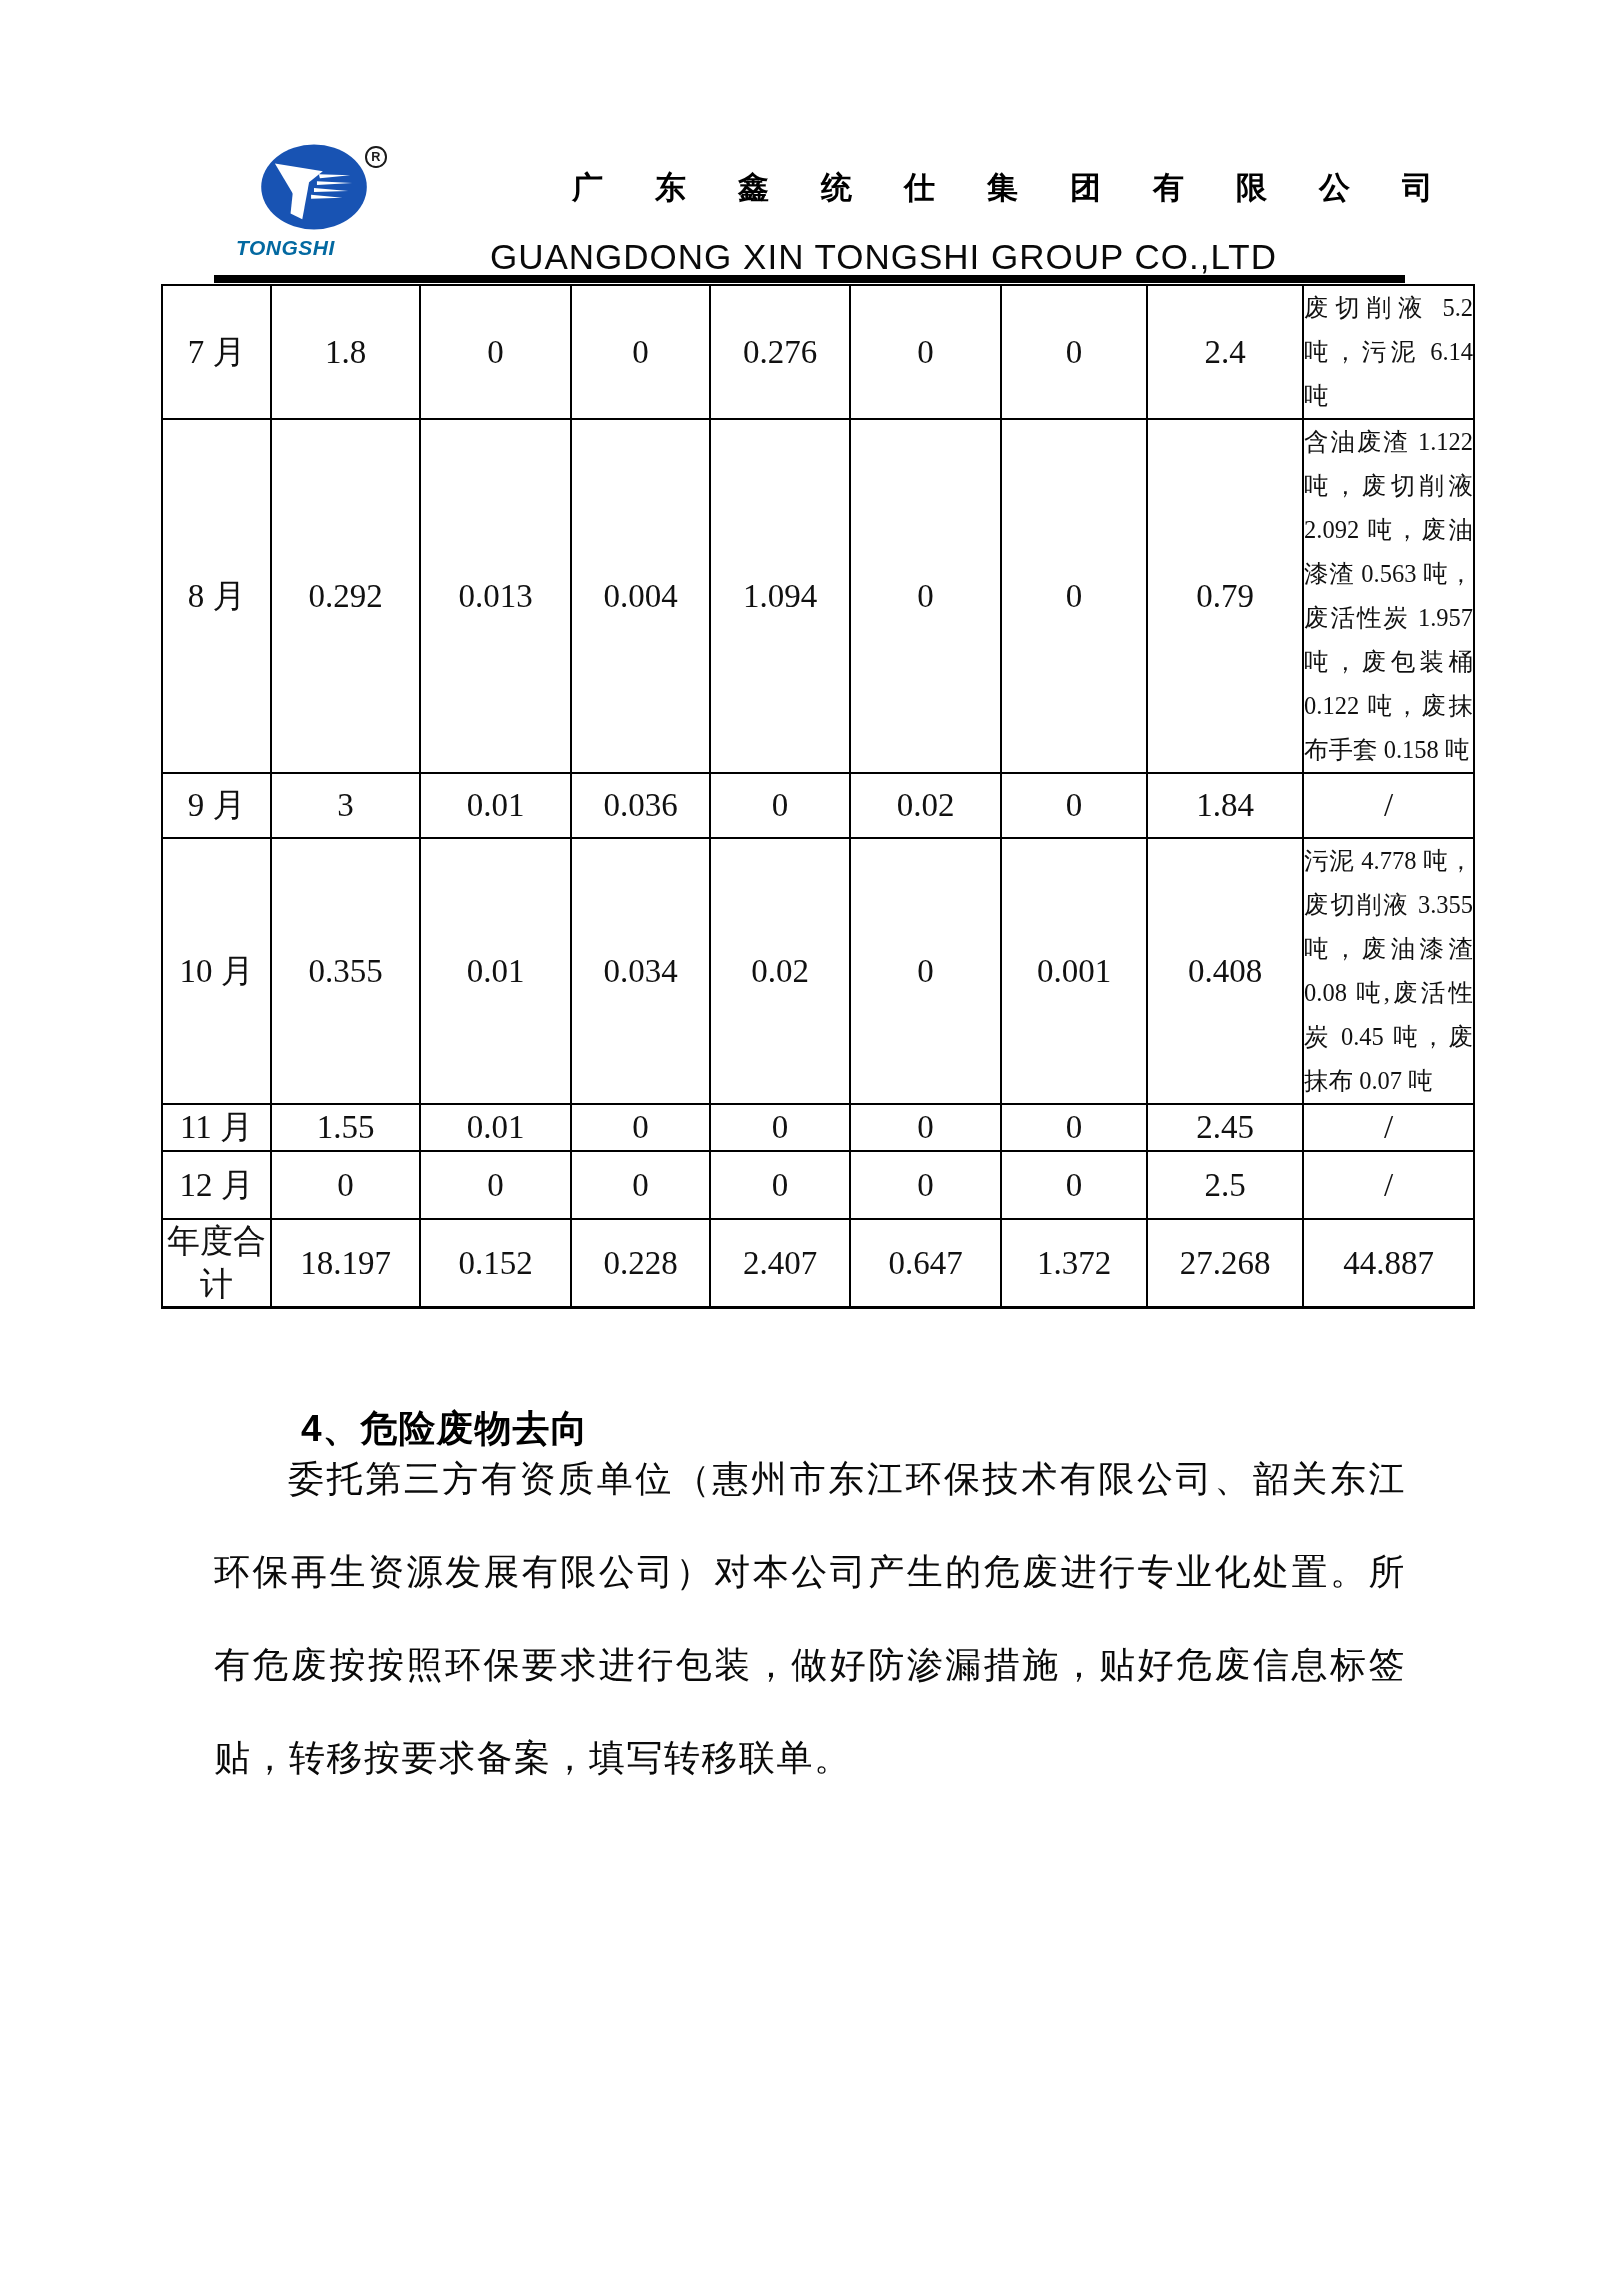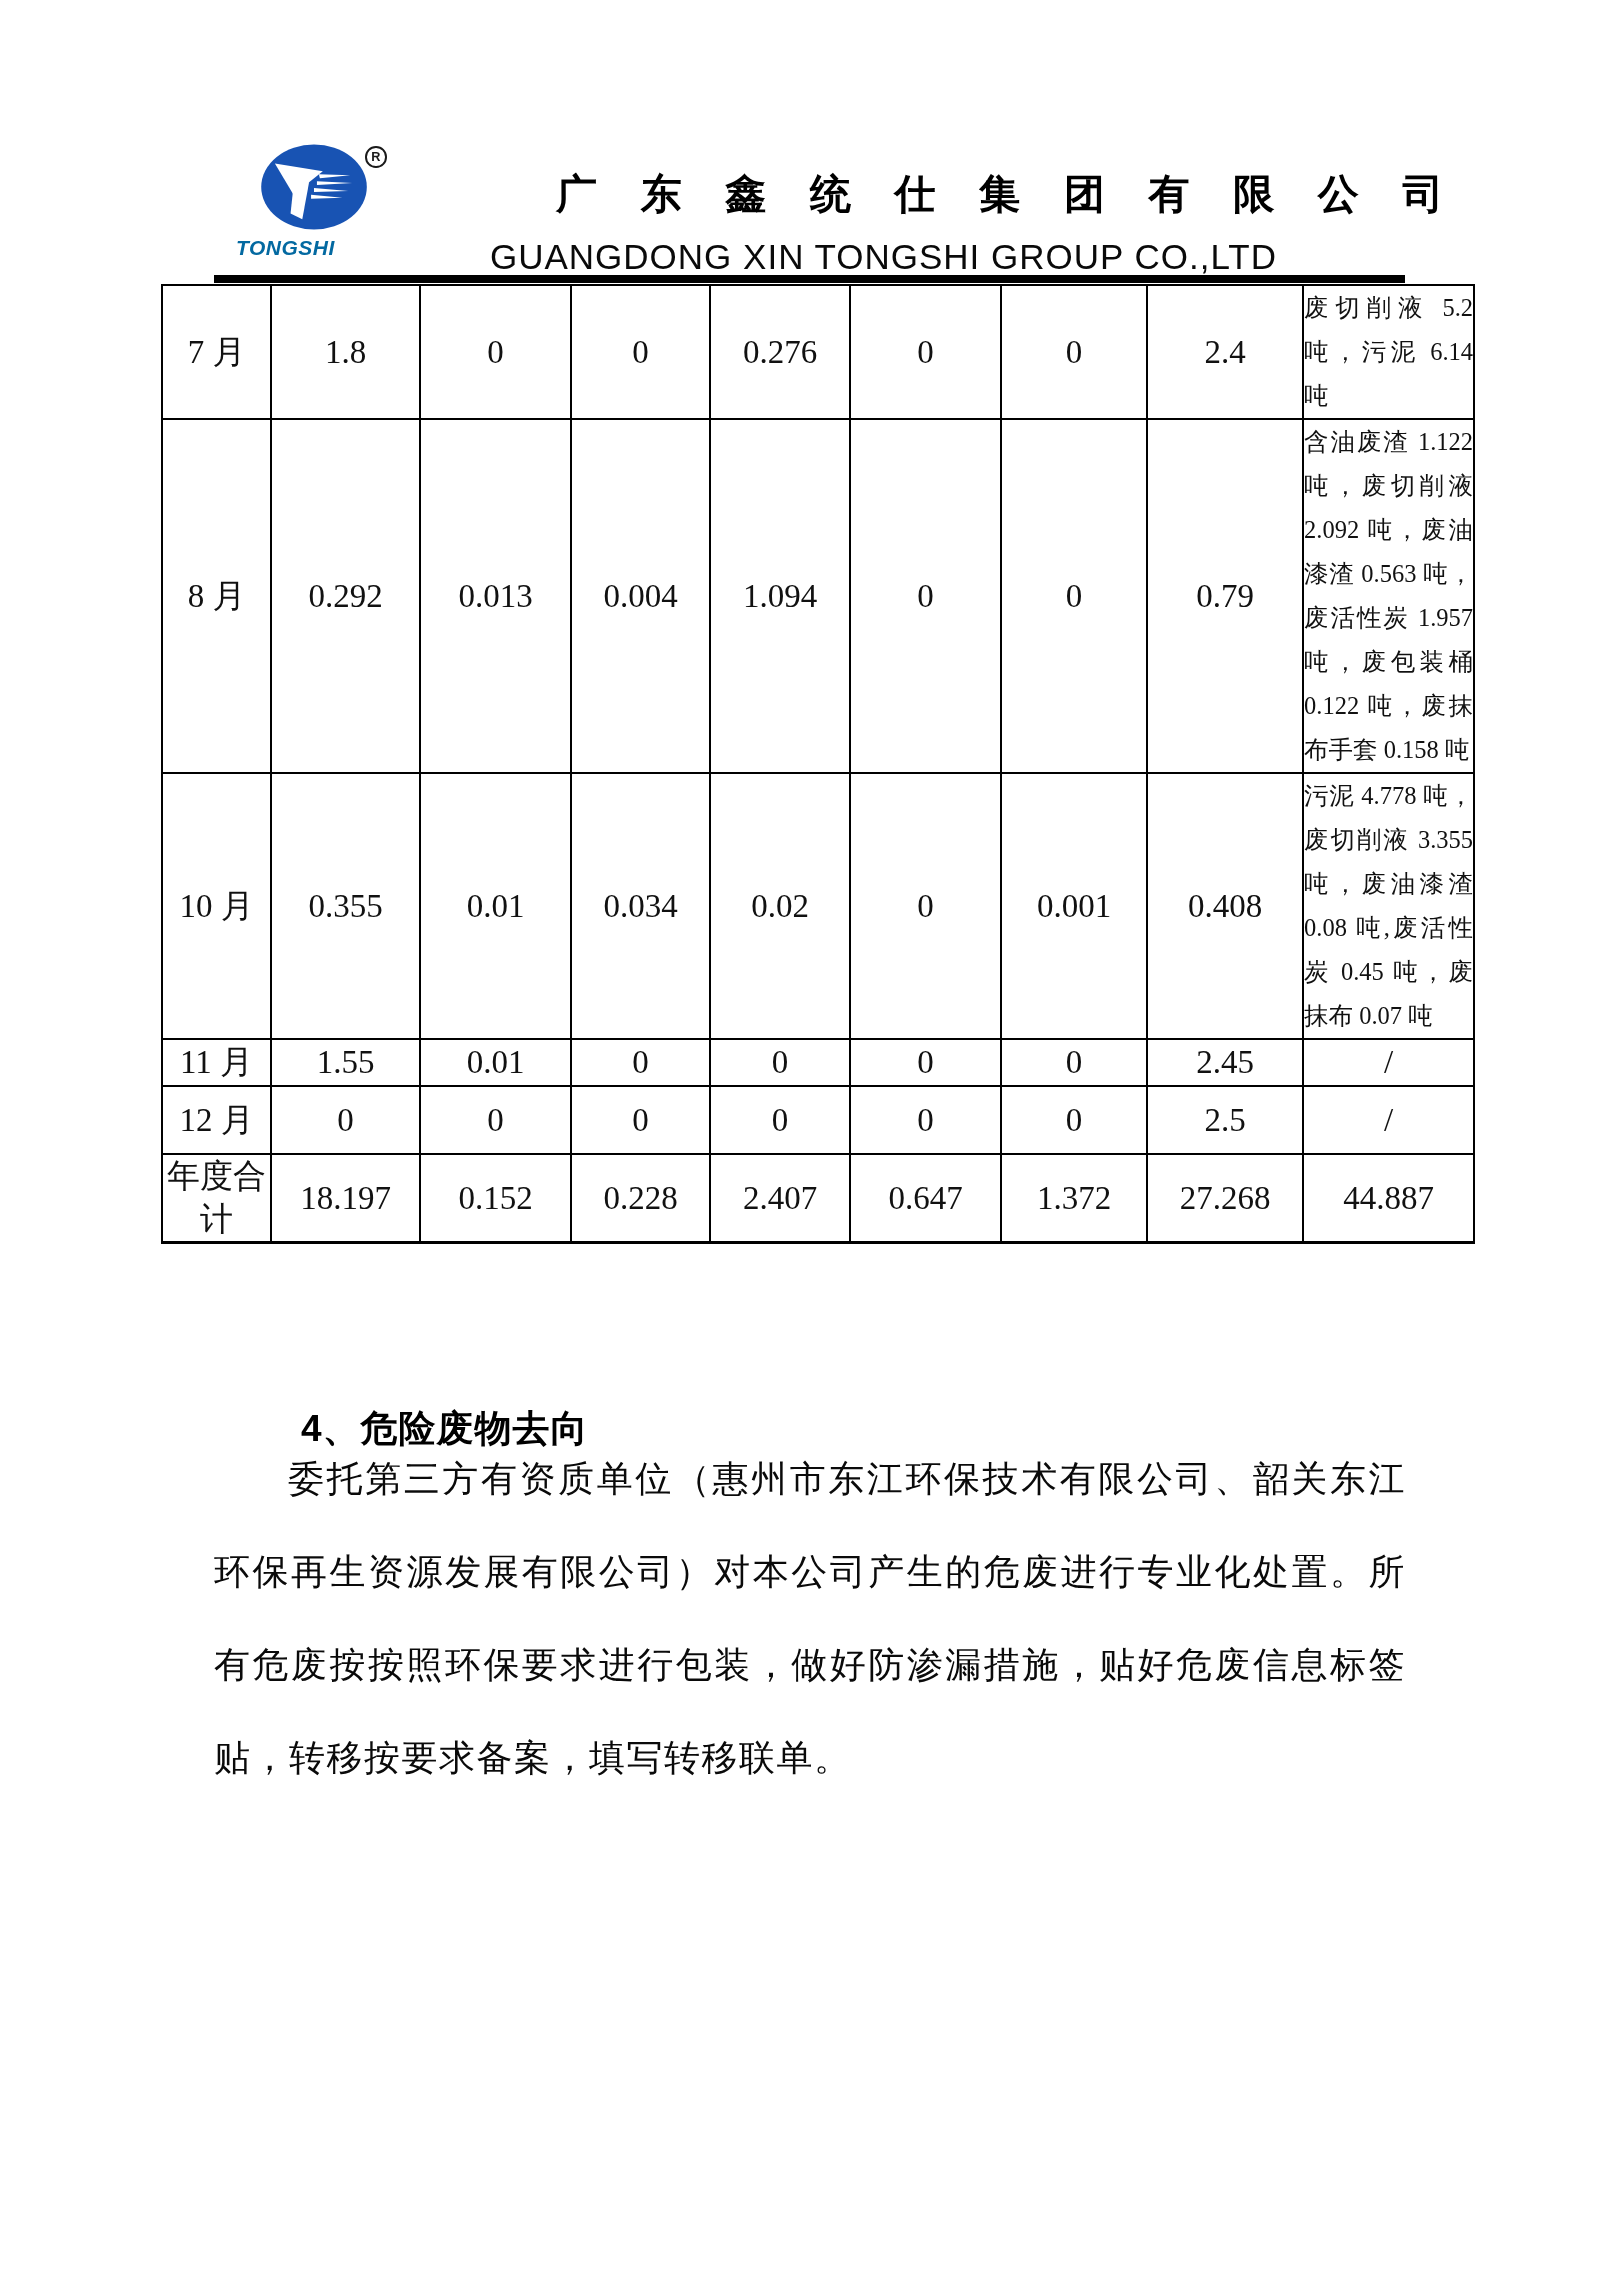--- a/index.html
+++ b/index.html
@@ -20,23 +20,23 @@
     display:flex;align-items:center;justify-content:center;color:#1a1a1a;
     box-sizing:border-box;
   }
   .brand-text{
     position:absolute;left:236px;top:236px;
     font-family:"Liberation Sans", sans-serif;
     font-style:italic;font-weight:800;font-size:21px;letter-spacing:0.5px;
     color:#0369a1;white-space:nowrap;
   }
   .company-cn{
-    position:absolute;left:556px;top:174px;
-    font-family:Liberation Serif, serif;
-    font-size:41px;font-weight:700;letter-spacing:16.7px;line-height:1;
+    position:absolute;left:572px;top:174px;
+    font-family:Liberation Mono, monospace;
+    font-size:31px;font-weight:700;letter-spacing:16.7px;line-height:1;
     color:#000;white-space:nowrap;
   }
   .company-en{
     position:absolute;left:490px;top:239px;
     font-family:"Liberation Sans", sans-serif;
     font-size:35px;font-weight:400;letter-spacing:1px;line-height:1;
     color:#0a0a0a;white-space:nowrap;
   }
   .header-rule{
     position:absolute;left:214px;top:275px;width:1191px;height:7.8px;background:#000;
@@ -125,20 +125,31 @@
         <td class="month">8 月</td>
         <td class="num">0.292</td>
         <td class="num">0.013</td>
         <td class="num">0.004</td>
         <td class="num">1.094</td>
         <td class="num">0</td>
         <td class="num">0</td>
         <td class="num">0.79</td>
         <td class="note">含油废渣 1.122 吨，废切削液 2.092 吨，废油漆渣 0.563 吨，废活性炭 1.957 吨，废包装桶 0.122 吨，废抹布手套 0.158 吨</td>
       </tr>
+      <tr style="height:65px">
+        <td class="month">9 月</td>
+        <td class="num">3</td>
+        <td class="num">0.01</td>
+        <td class="num">0.036</td>
+        <td class="num">0</td>
+        <td class="num">0.02</td>
+        <td class="num">0</td>
+        <td class="num">1.84</td>
+        <td class="num">/</td>
+      </tr>
       <tr style="height:258px">
         <td class="month">10 月</td>
         <td class="num">0.355</td>
         <td class="num">0.01</td>
         <td class="num">0.034</td>
         <td class="num">0.02</td>
         <td class="num">0</td>
         <td class="num">0.001</td>
         <td class="num">0.408</td>
         <td class="note">污泥 4.778 吨，废切削液 3.355 吨，废油漆渣 0.08 吨,废活性炭 0.45 吨，废抹布 0.07 吨</td>

